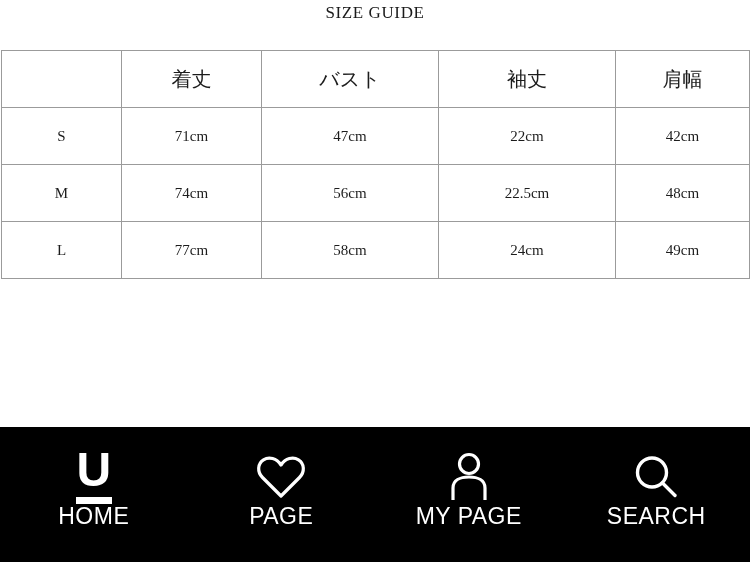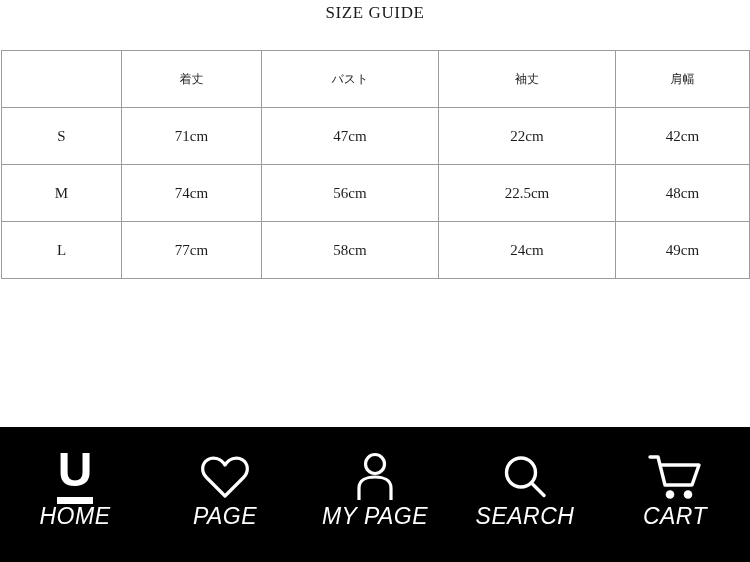--- a/index.html
+++ b/index.html
@@ -46,21 +46,21 @@
   table.size-table th {
     border: 1px solid #9b9b9b;
     text-align: center;
     vertical-align: middle;
     font-weight: normal;
     font-size: 15px;
     height: 56px;
     padding: 0;
   }
   table.size-table th {
-    font-size: 12px;
+    font-size: 20px;
   }
   table.size-table col.c-size  { width: 120px; }
   table.size-table col.c-len   { width: 140px; }
   table.size-table col.c-bust  { width: 177px; }
   table.size-table col.c-slv   { width: 177px; }
   table.size-table col.c-shd   { width: 134px; }
 
   .jp { font-size: 16px; }
 
   
@@ -89,21 +89,20 @@
     display: flex;
     align-items: center;
     justify-content: center;
   }
   .nav-label {
     font-family: "Liberation Sans", sans-serif;
     font-size: 23px;
     letter-spacing: 0.5px;
     color: #ffffff;
     white-space: nowrap;
-    font-style: italic;
   }
 
   
   .u-logo {
     position: relative;
     width: 46px;
     height: 50px;
   }
   .u-logo .u-glyph {
     position: absolute;
@@ -209,24 +208,14 @@
   <div class="nav-item">
     <div class="nav-icon">
       <svg width="48" height="48" viewBox="0 0 48 48" fill="none" aria-hidden="true">
         <circle cx="20" cy="19.5" r="14.5" stroke="#ffffff" stroke-width="3.4" fill="none"></circle>
         <line x1="30.5" y1="30" x2="43" y2="42.5" stroke="#ffffff" stroke-width="3.4" stroke-linecap="round"></line>
       </svg>
     </div>
     <div class="nav-label">SEARCH</div>
   </div>
 
-  <div class="nav-item">
-    <div class="nav-icon">
-      <svg width="56" height="50" viewBox="0 0 56 50" fill="none" aria-hidden="true">
-        <path d="M3 5 L11 5 L18 33 L45 33 L52 13 L13 13" stroke="#ffffff" stroke-width="3.4" fill="none" stroke-linecap="round" stroke-linejoin="round"></path>
-        <circle cx="23" cy="42.5" r="4.3" fill="#ffffff"></circle>
-        <circle cx="41" cy="42.5" r="4.3" fill="#ffffff"></circle>
-      </svg>
-    </div>
-    <div class="nav-label">CART</div>
-  </div>
 
 </div>
 
 </body></html>

